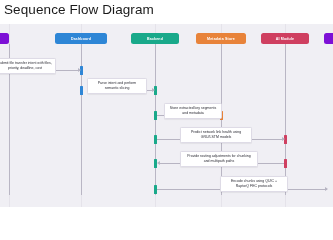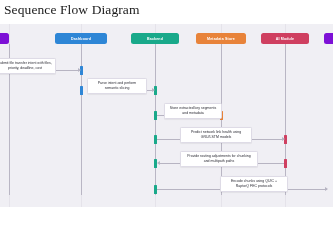--- a/index.html
+++ b/index.html
@@ -4,21 +4,21 @@
 <style>
   html,body{margin:0;padding:0;}
   body{
     width:333px;height:222px;overflow:hidden;background:#ffffff;
     font-family:"Liberation Sans", sans-serif;
   }
   .page{position:relative;width:333px;height:222px;background:#ffffff;}
 
   .title{
     position:absolute;left:4px;top:2px;
-    font-family:Liberation Serif, serif;
+    font-family:Liberation Sans, sans-serif;
     font-size:13.5px;color:#1a1a1a;letter-spacing:.1px;white-space:nowrap;
   }
 
   .canvas{
     position:absolute;left:0;top:24px;width:333px;height:183px;
     background:#f0eff4;overflow:hidden;
   }
   .grid{position:absolute;inset:0;}
   .vline{position:absolute;top:0;bottom:0;width:1px;background:#e5e3ea;}
 

